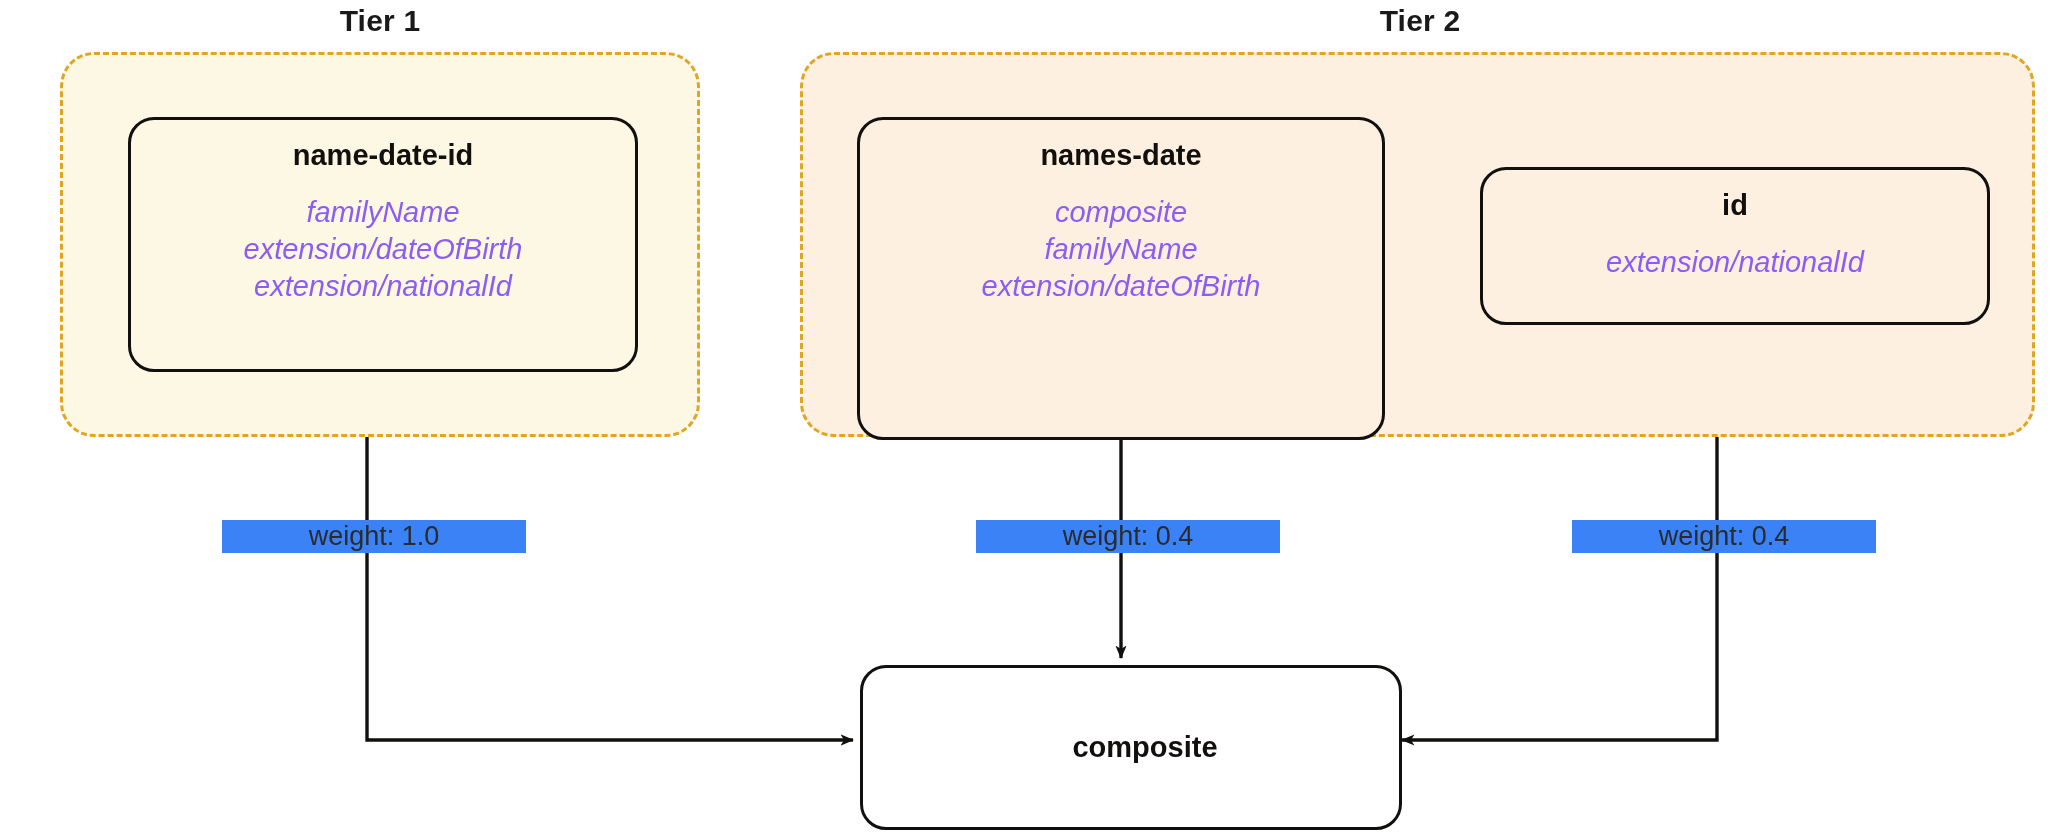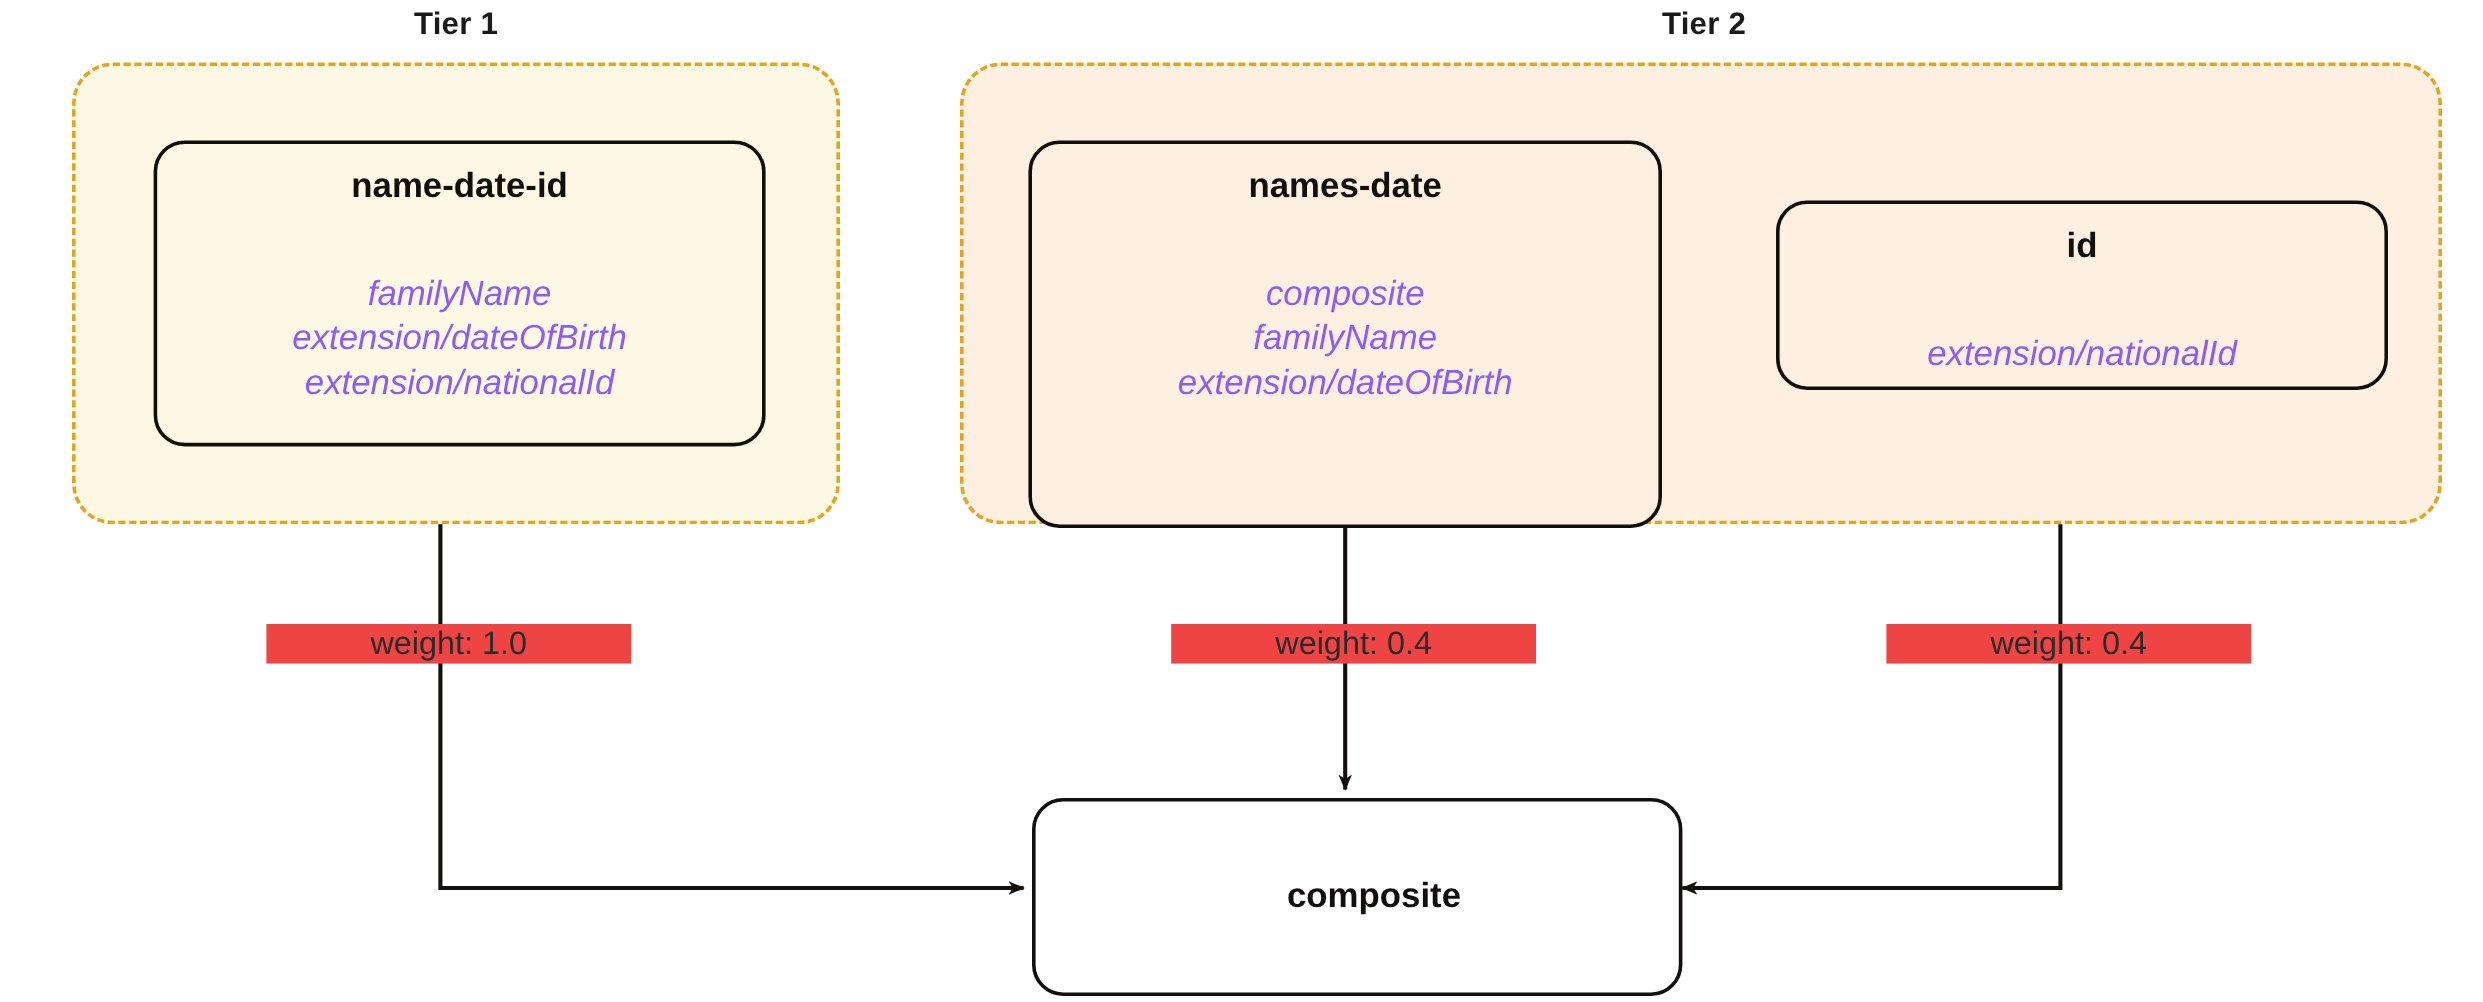--- a/index.html
+++ b/index.html
@@ -21,21 +21,21 @@
     left: 0;
     top: 0;
     width: 2069px;
     height: 835px;
     pointer-events: none;
   }
 
   
   .tier-label {
     position: absolute;
-    font-size: 26px;
+    font-size: 30px;
     font-weight: bold;
     color: #1a1a1a;
     text-align: center;
     letter-spacing: 0.2px;
     white-space: nowrap;
   }
 
   
   .tier-group {
     position: absolute;
@@ -48,21 +48,20 @@
   .rule-box {
     position: absolute;
     box-sizing: border-box;
     border: 3px solid #12100e;
     border-radius: 26px;
     display: flex;
     flex-direction: column;
     align-items: center;
     justify-content: flex-start;
     padding-top: 18px;
-    gap: 33px;
   }
   .rule-title {
     font-size: 29px;
     font-weight: bold;
     color: #12100e;
     line-height: 1.18;
     text-align: center;
     white-space: nowrap;
   }
   .rule-fields {
@@ -92,21 +91,21 @@
     font-weight: bold;
     color: #12100e;
     white-space: nowrap;
   }
 
   
   .edge-weight {
     position: absolute;
     font-size: 27px;
     color: #2b2b2b;
-    background: #ef4444;
+    background: #3b82f6;
     padding: 1px 7px;
     white-space: nowrap;
     text-align: center;
   }
 </style>
 </head>
 <body>
 
 <div id="canvas">
 

